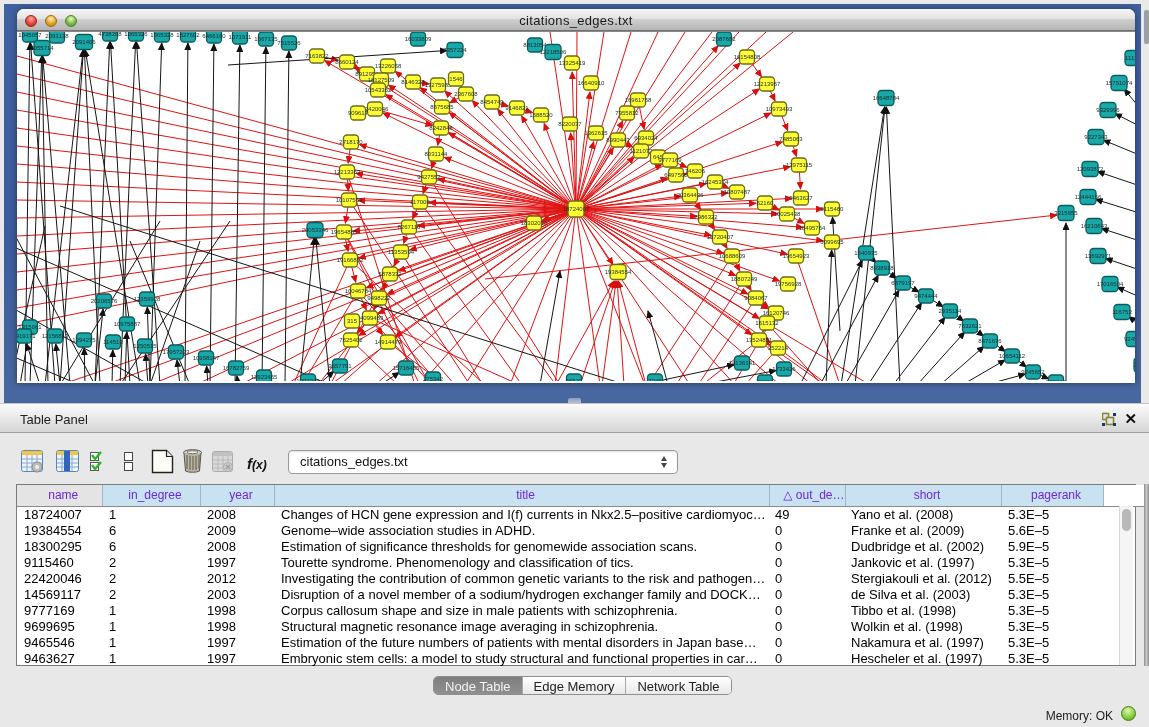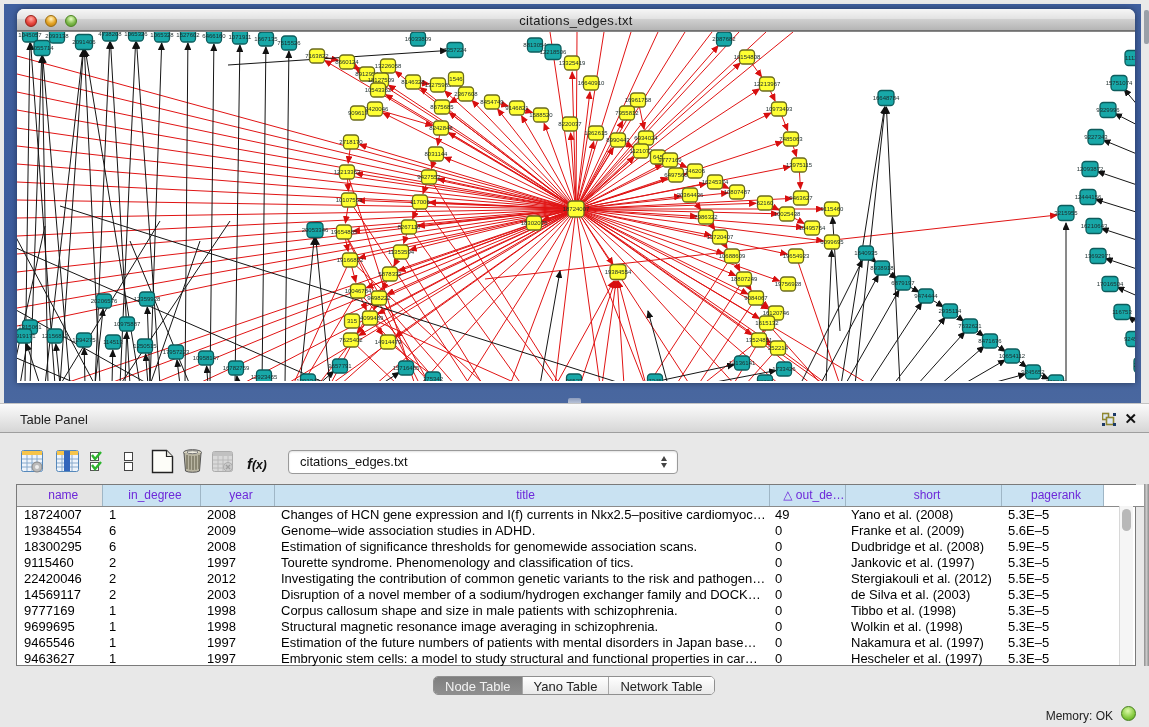--- a/index.html
+++ b/index.html
@@ -768,21 +768,21 @@
             <td class="c5">Franke et al. (2009)</td>
             <td class="c6">5.6E–5</td>
             <td class="c7"></td>
           </tr>
 <tr>
             <td class="c0">18300295</td>
             <td class="c1">6</td>
             <td class="c2">2008</td>
             <td class="c3">Estimation of significance thresholds for genomewide association scans.</td>
             <td class="c4">0</td>
-            <td class="c5">Dudbridge et al. (2008)</td>
+            <td class="c5">Dudbridge et al. (2002)</td>
             <td class="c6">5.9E–5</td>
             <td class="c7"></td>
           </tr>
 <tr>
             <td class="c0">9115460</td>
             <td class="c1">2</td>
             <td class="c2">1997</td>
             <td class="c3">Tourette syndrome. Phenomenology and classification of tics.</td>
             <td class="c4">0</td>
             <td class="c5">Jankovic et al. (1997)</td>
@@ -851,18 +851,18 @@
           </tr>
     </tbody>
       </table>
     <div id="vsb">
         <div class="th"></div>
       </div>
   </div>
   <div id="rstrip"></div>
   <div id="tabs">
     <div class="sel">Node Table</div>
-      <div>Yano Table</div>
+      <div>Edge Memory</div>
       <div>Network Table</div>
   </div>
   <div id="mem">Memory: OK</div>
   <div id="memdot"></div>
 </div>
 
 </body></html>

